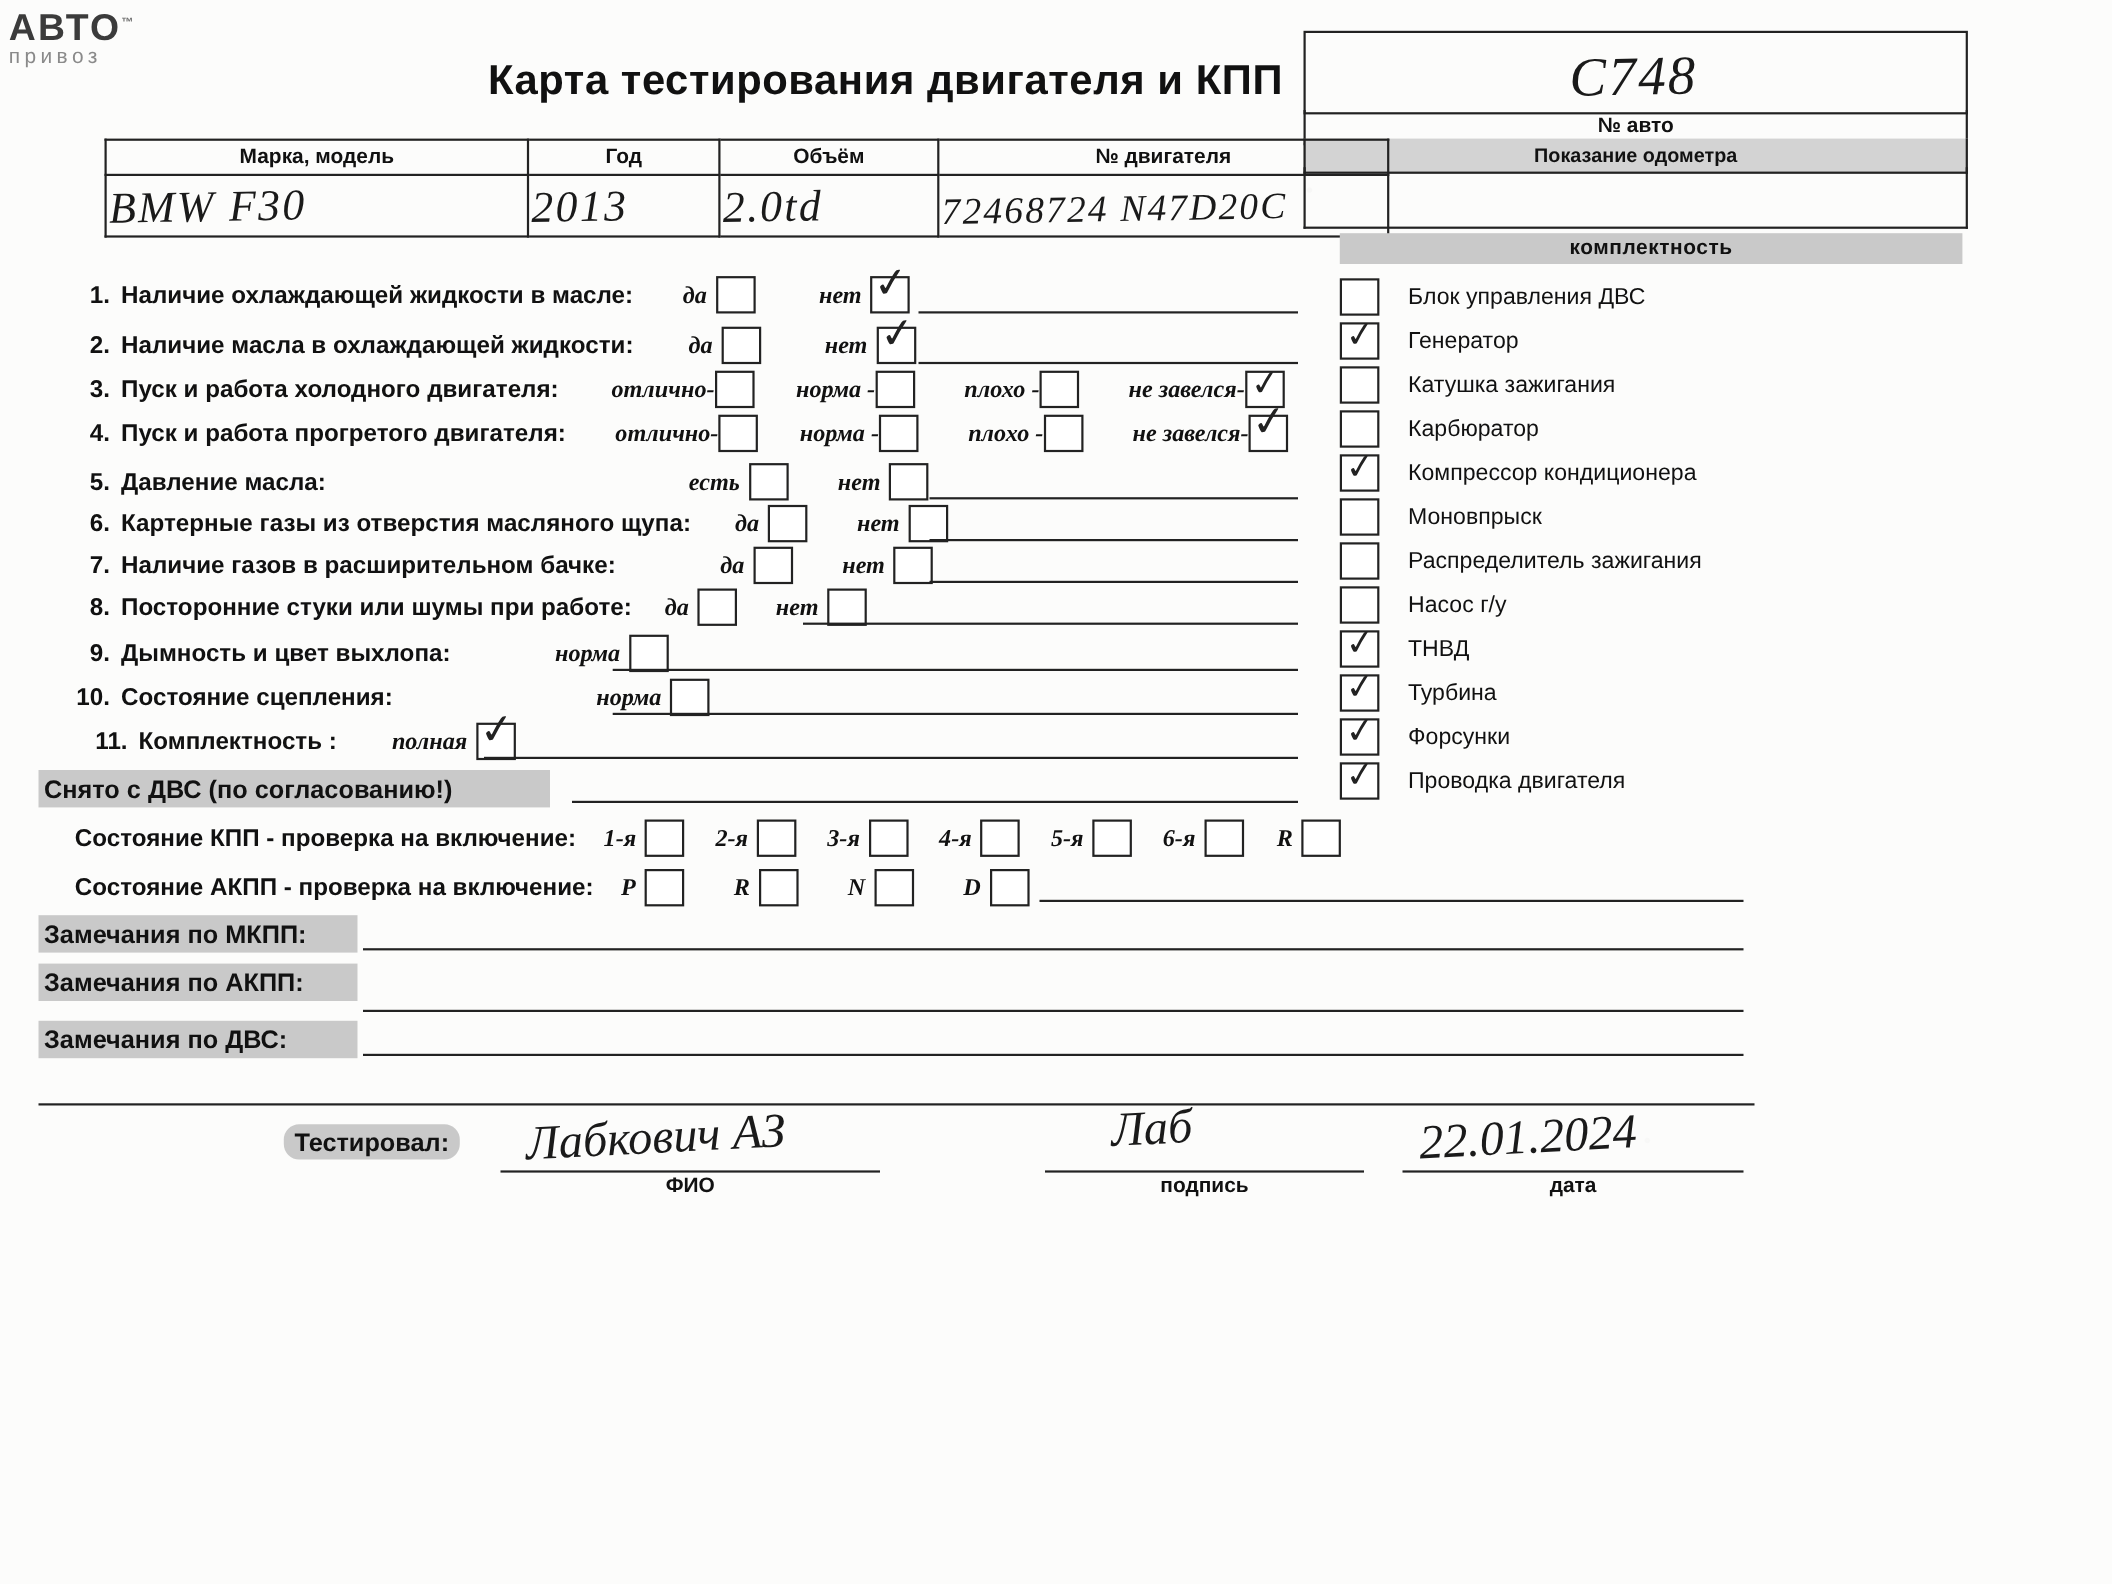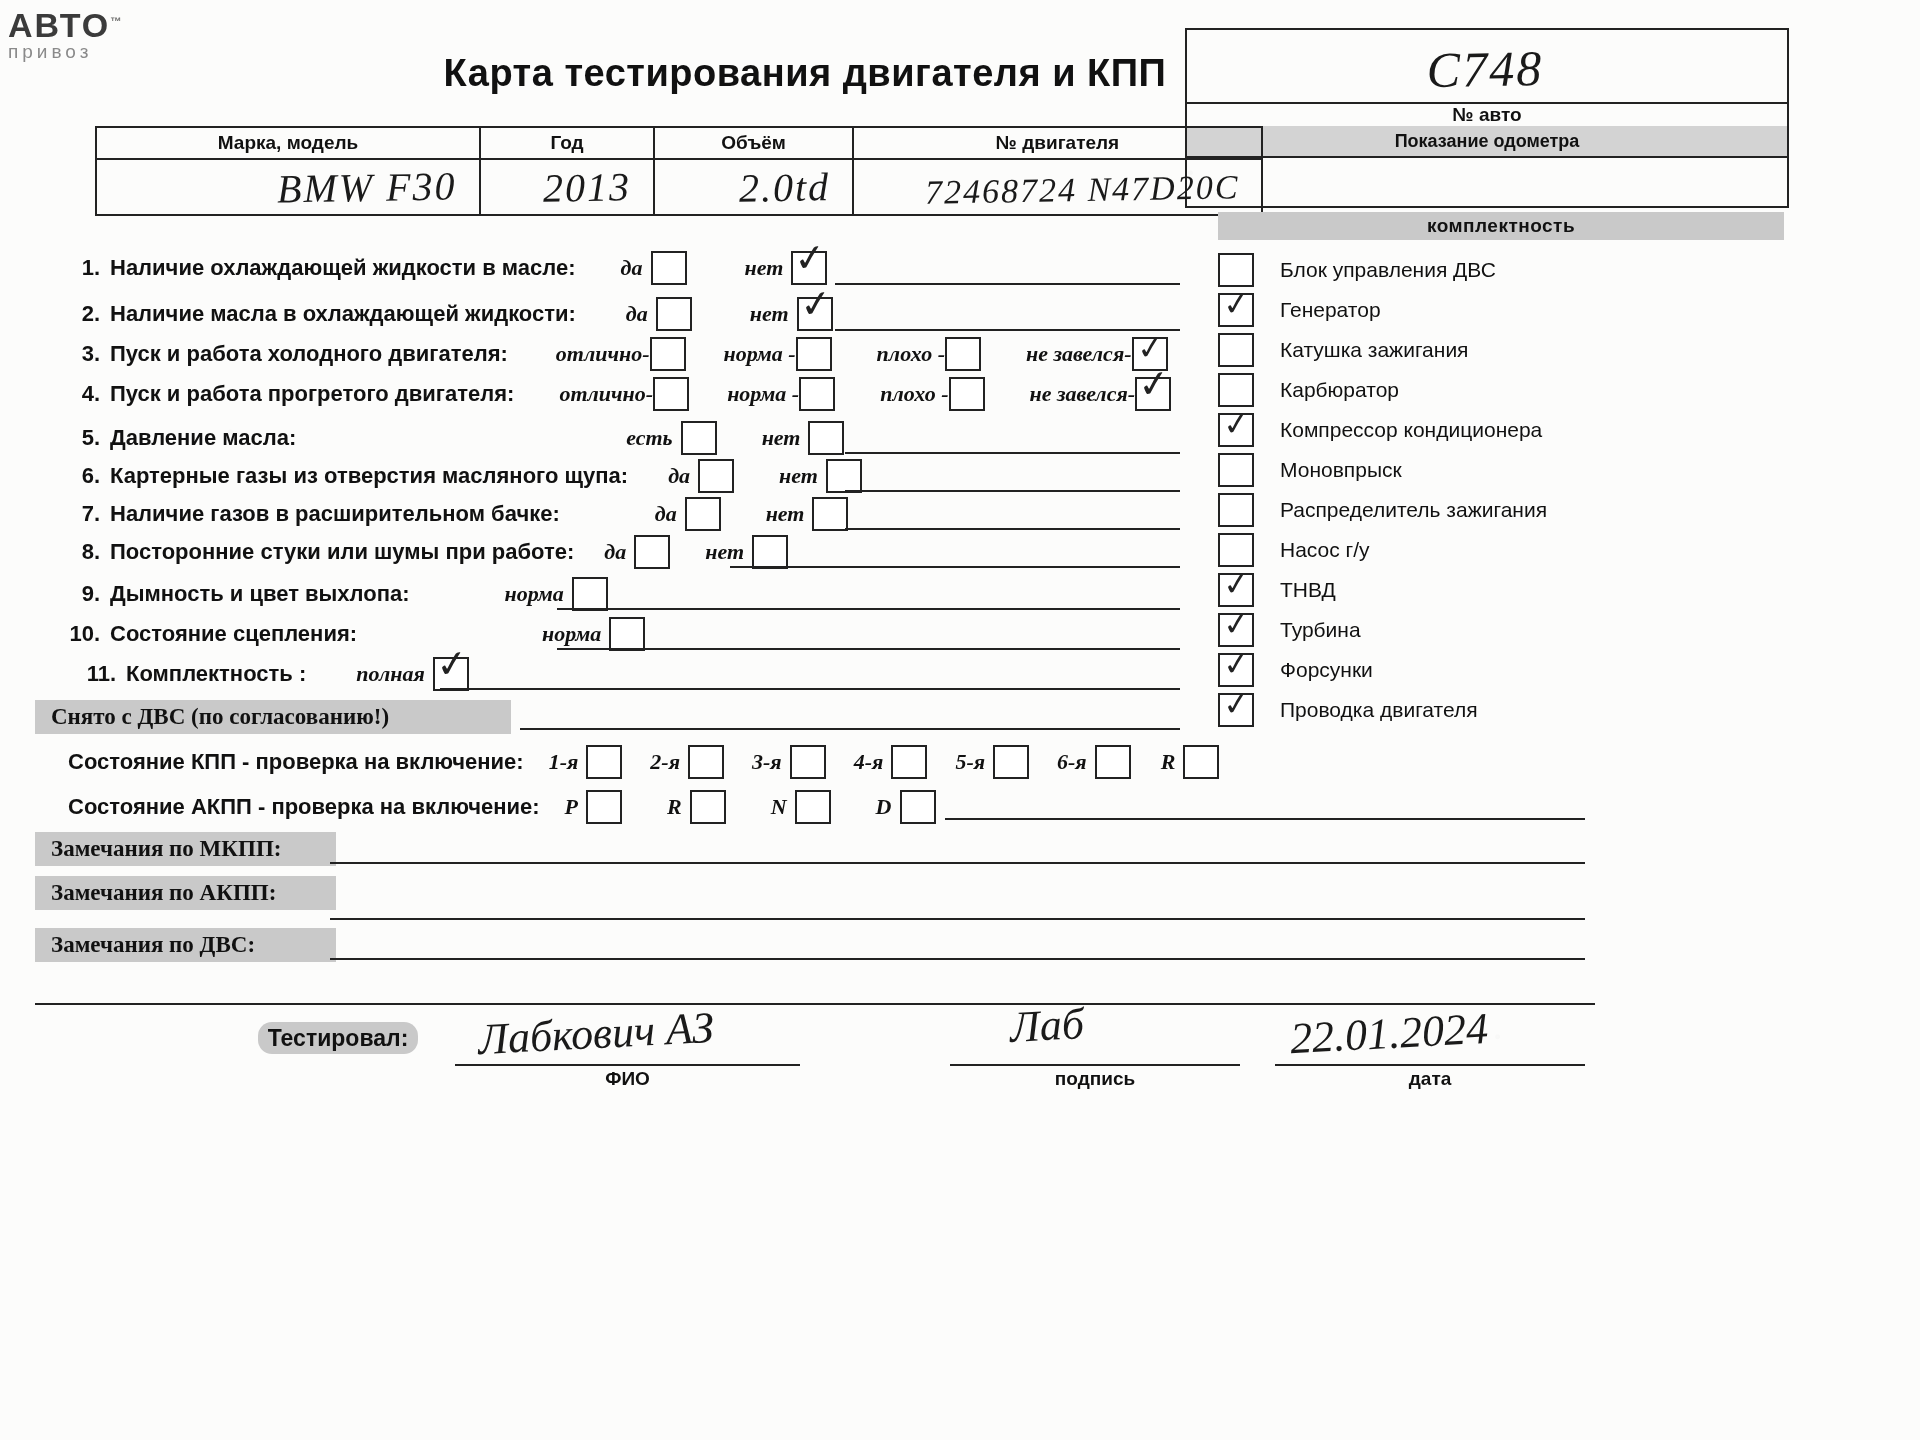--- a/index.html
+++ b/index.html
@@ -41,22 +41,22 @@
   .carno-label{position:absolute;left:1185px;top:100px;width:600px;height:30px;border:2px solid #222;border-top:none;
     display:flex;align-items:center;justify-content:center;font-size:19px;font-weight:bold;}
   .odo-label{position:absolute;left:1185px;top:126px;width:600px;height:30px;border:2px solid #222;border-top:none;background:#d3d3d3;
     display:flex;align-items:center;justify-content:center;font-size:18px;font-weight:bold;}
   .odo-val{position:absolute;left:1185px;top:152px;width:600px;height:54px;border:2px solid #222;border-top:none;}
 
   
   .vt{position:absolute;left:95px;top:126px;}
   .vt table{border-collapse:collapse;}
   .vt th{border:2px solid #222;font-size:19px;font-weight:bold;height:30px;padding:0 6px;}
-  .vt td{border:2px solid #222;height:54px;padding:0 22px;
-    font-family:"Liberation Serif", serif;font-size:40px;font-style:italic;color:#1a1a1a;white-space:nowrap;text-align:right;}
+  .vt td{border:2px solid #222;height:54px;padding:0 2px;
+    font-family:"Liberation Serif", serif;font-size:40px;font-style:italic;color:#1a1a1a;white-space:nowrap;}
   .hw{font-family:"Liberation Serif", serif;font-style:italic;color:#1a1a1a;letter-spacing:2px;
       transform:rotate(-1deg);display:inline-block;}
 
   
   .kompl-head{
     position:absolute;left:1218px;top:212px;width:566px;height:28px;background:#c9c9c9;
     display:flex;align-items:center;justify-content:center;font-size:19px;font-weight:bold;letter-spacing:0.5px;
   }
   .kompl-list{position:absolute;left:1218px;top:250px;width:600px;}
   .kompl-row{display:flex;align-items:center;height:40px;}
@@ -68,21 +68,21 @@
     line-height:30px;color:#222;transform:rotate(-6deg);}
   .tick.big{font-size:38px;top:-10px;left:1px;}
   .qrow{position:absolute;height:40px;display:flex;align-items:center;white-space:nowrap;}
   .qnum{width:40px;text-align:right;font-size:22px;font-weight:bold;margin-right:10px;}
   .qtext{font-size:22px;font-weight:bold;}
   .opt{font-family:"Liberation Serif", serif;font-style:italic;font-size:22px;font-weight:bold;}
   .box{display:inline-block;width:32px;height:30px;border:2px solid #222;position:relative;background:#fff;vertical-align:middle;}
   .line{position:absolute;border-bottom:2px solid #222;}
 
   
-  .bar{position:absolute;background:#c9c9c9;font-size:23px;font-weight:bold;display:flex;align-items:center;padding-left:16px;font-family:Liberation Serif, serif;}
+  .bar{position:absolute;background:#c9c9c9;font-size:23px;font-weight:bold;display:flex;align-items:center;padding-left:5px;}
 
   .krow{position:absolute;font-size:22px;font-weight:bold;display:flex;align-items:center;white-space:nowrap;}
   .kg{font-family:"Liberation Serif", serif;font-style:italic;font-size:22px;font-weight:bold;margin-right:8px;}
 
   .note-it{font-family:"Liberation Serif", serif;font-style:italic;font-size:23px;font-weight:bold;}
 
   
   .foot-bar{position:absolute;left:258px;top:1022px;width:160px;height:32px;background:#c9c9c9;
     display:flex;align-items:center;justify-content:center;font-size:23px;font-weight:bold;border-radius:14px;}
   .sig{

